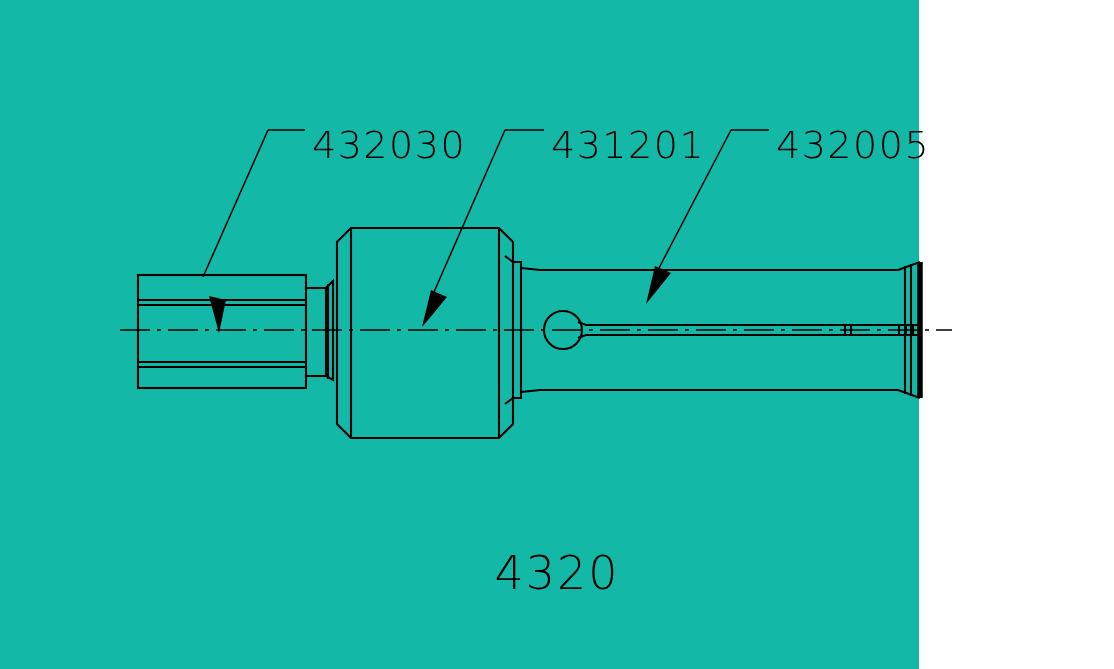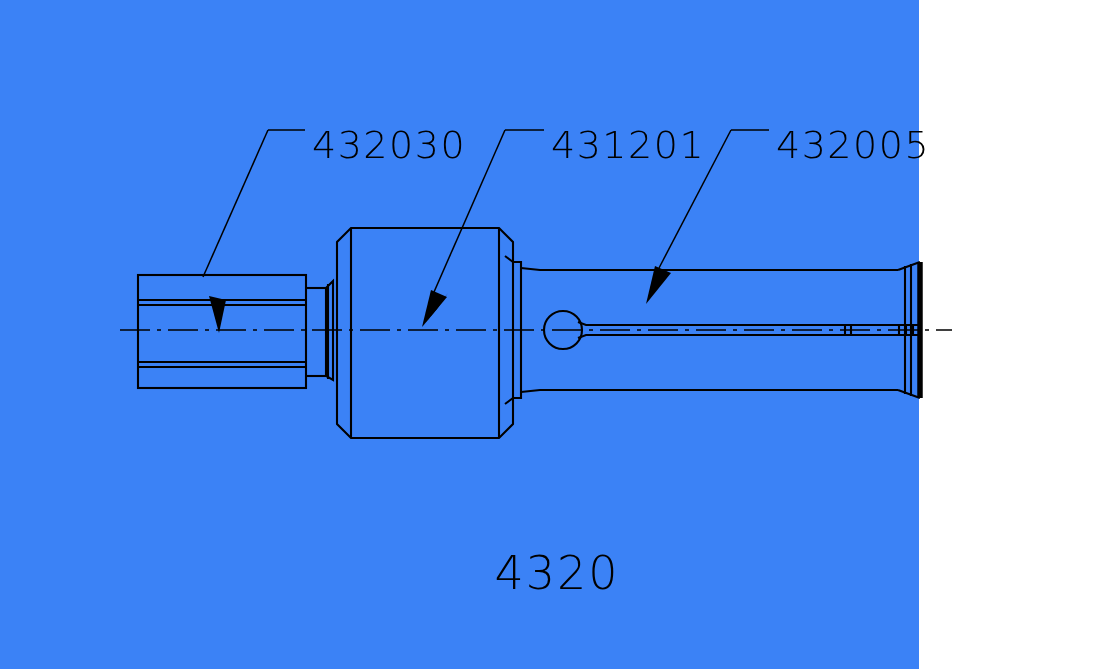--- a/index.html
+++ b/index.html
@@ -11,21 +11,21 @@
   body {
     width: 1114px;
     height: 669px;
     overflow: hidden;
     font-family: "DejaVu Sans", sans-serif;
   }
   #drawing-root {
     position: relative;
     width: 919px;
     height: 669px;
-    background: #3b82f6;
+    background: #14b8a6;
   }
   svg#drawing-canvas {
     display: block;
     width: 1114px;
     height: 669px;
   }
   .part-label {
     font-family: "DejaVu Sans", sans-serif;
     font-size: 38px;
     font-weight: 300;

